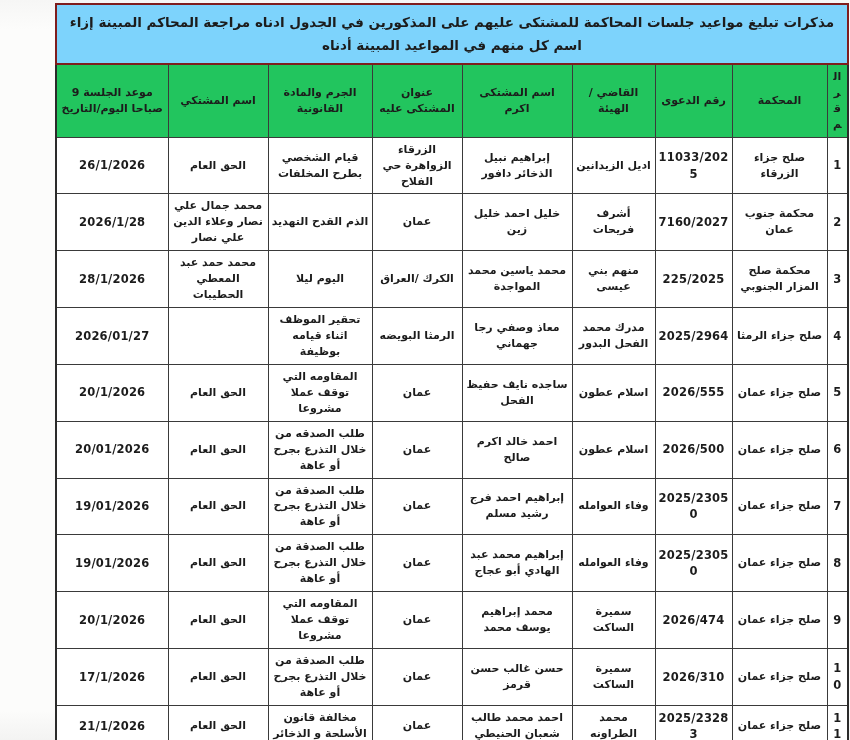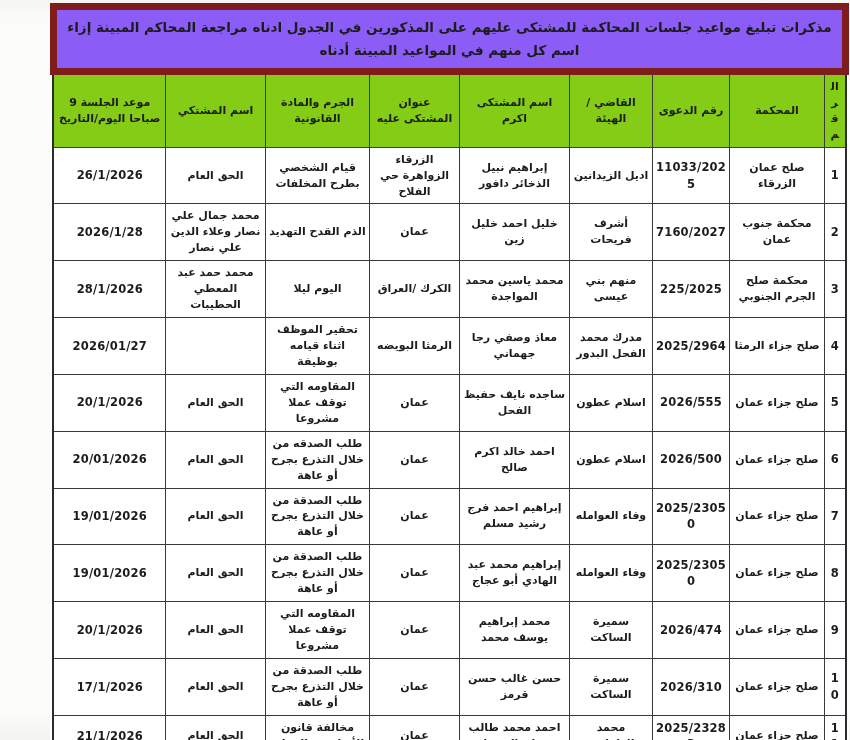--- a/index.html
+++ b/index.html
@@ -28,28 +28,28 @@
     border: 1px solid #3a3a3a;
     font-weight: bold;
     color: #1c1c1c;
     text-align: center;
     vertical-align: middle;
     padding: 4px 3px;
     line-height: 1.45;
     word-wrap: break-word;
   }
   .title-row th {
-    border: 7px solid #7f1d1d;
-    background: #8b5cf6;
+    border: 2px solid #7f1d1d;
+    background: #7dd3fc;
     font-size: 13.5px;
     line-height: 1.7;
     padding: 6px 10px;
   }
   .header-row th {
-    background: #84cc16;
+    background: #22c55e;
     font-size: 11px;
     height: 56px;
   }
   .doc-table tbody td {
     font-size: 11px;
     background: #ffffff;
   }
   .doc-table { border: 2px solid #2b2b2b; }
   .doc-table tbody td.num-cell { font-size: 11.5px; }
   .doc-table tbody tr { min-height: 40px; }
@@ -88,21 +88,21 @@
           <th>اسم المشتكى اكرم</th>
           <th>عنوان المشتكى عليه</th>
           <th>الجرم والمادة القانونية</th>
           <th>اسم المشتكي</th>
           <th>موعد الجلسة 9 صباحا اليوم/التاريخ</th>
         </tr>
     </thead>
     <tbody>
         <tr>
           <td class="num-cell">1</td>
-          <td>صلح عمان الزرقاء</td>
+          <td>صلح جزاء الزرقاء</td>
           <td class="case-cell">11033/2025</td>
           <td>اديل الزيدانين</td>
           <td>إبراهيم نبيل الذخائر دافور</td>
           <td>الزرقاء الزواهرة حي الفلاح</td>
           <td>قيام الشخصي بطرح المخلفات</td>
           <td>الحق العام</td>
           <td class="date-cell">26/1/2026</td>
         </tr>
         <tr>
           <td class="num-cell">2</td>
@@ -110,21 +110,21 @@
           <td class="case-cell">7160/2027</td>
           <td>أشرف فريحات</td>
           <td>خليل احمد خليل زين</td>
           <td>عمان</td>
           <td>الذم القدح التهديد</td>
           <td>محمد جمال علي نصار وعلاء الدين علي نصار</td>
           <td class="date-cell">2026/1/28</td>
         </tr>
         <tr>
           <td class="num-cell">3</td>
-          <td>محكمة صلح الجرم الجنوبي</td>
+          <td>محكمة صلح المزار الجنوبي</td>
           <td class="case-cell">225/2025</td>
           <td>منهم بني عيسى</td>
           <td>محمد ياسين محمد المواجدة</td>
           <td>الكرك /العراق</td>
           <td>اليوم ليلا</td>
           <td>محمد حمد عبد المعطي الحطيبات</td>
           <td class="date-cell">28/1/2026</td>
         </tr>
         <tr>
           <td class="num-cell">4</td>

